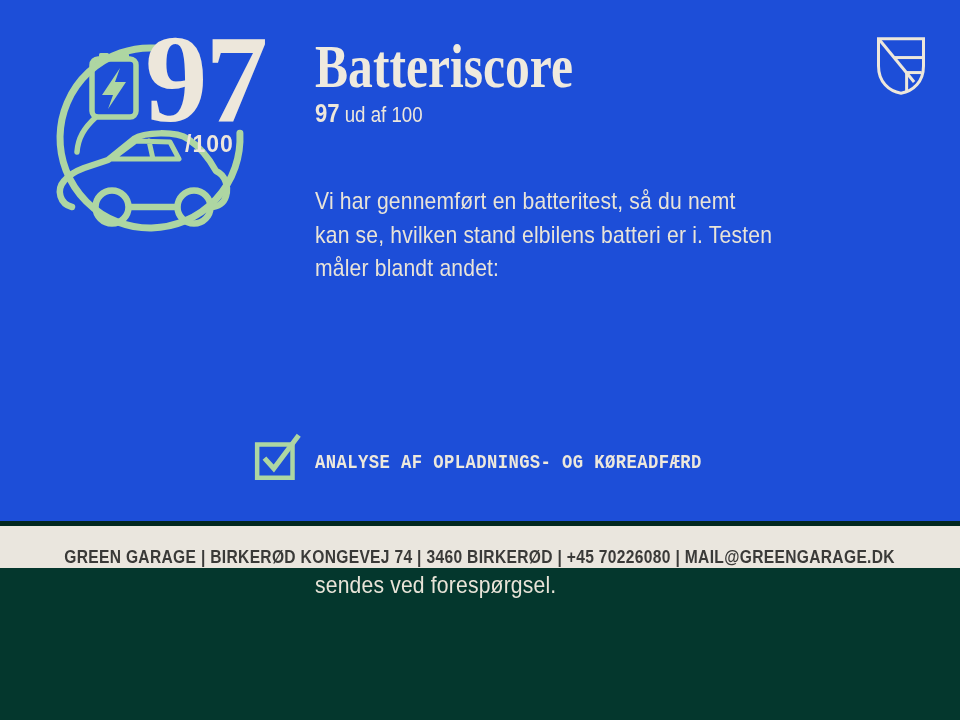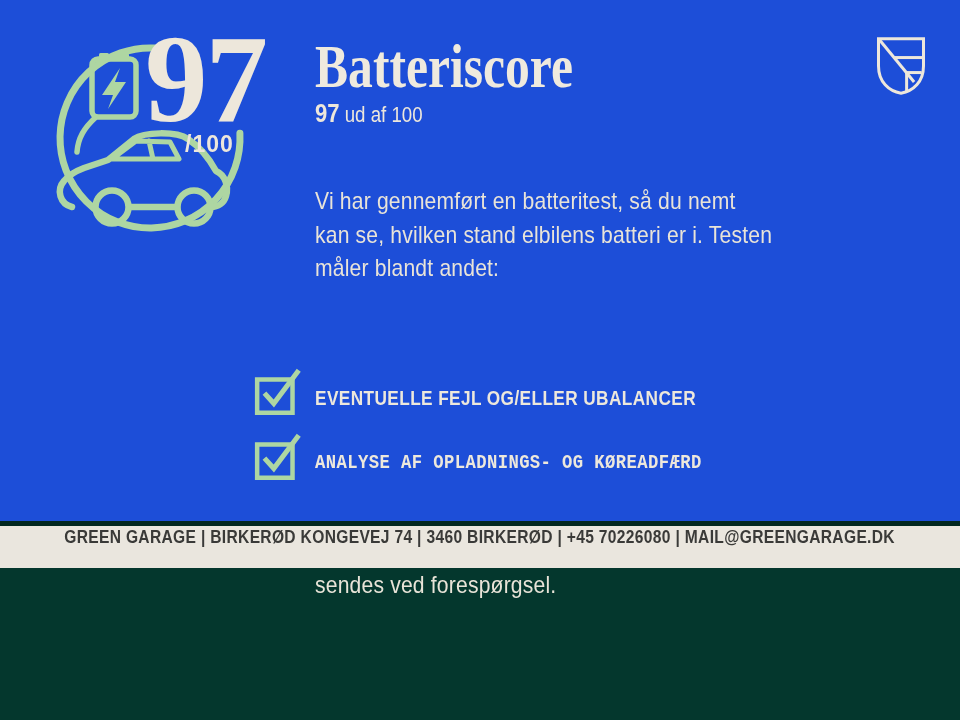--- a/index.html
+++ b/index.html
@@ -41,21 +41,21 @@
                font-weight:bold;font-size:21px;line-height:1;white-space:nowrap;
                letter-spacing:.5px;transform:scaleX(.82);transform-origin:0 0;}
   .row-1{top:300px;} .row-2{top:365px;} .row-3{top:430px;font-family:Liberation Mono, monospace;}
 
   
   .logo{position:absolute;left:874px;top:36px;width:54px;height:60px;}
 
   
   .footer{position:absolute;left:0;bottom:0;width:960px;height:42px;
           background:#EAE6DE;border-top:5px solid #02271F;
-          display:flex;align-items:flex-start;justify-content:center;}
+          display:flex;align-items:flex-end;justify-content:center;}
   .footer-text{color:#3A3A38;font-weight:bold;font-size:19px;white-space:nowrap;
                letter-spacing:.4px;transform:scaleX(.82);transform-origin:center;}
 
   svg *{vector-effect:non-scaling-stroke;}
 </style>
 </head>
 <body>
 
 <div class="card">
 
@@ -99,29 +99,20 @@
       <path d="M 34 39 L 50 39"></path>
       <path d="M 34 39 L 34 60"></path>
     </g>
   </svg>
 
   <div class="para intro">Vi har gennemført en batteritest, så du nemt
 kan se, hvilken stand elbilens batteri er i. Testen
 måler blandt andet:</div>
 
 
-  <div class="check-row row-2">
-    <svg width="52" height="52" viewBox="0 0 50 50">
-      <g stroke="#AED6A2" fill="none">
-        <rect x="4" y="14" width="34" height="32" stroke-width="4.5"></rect>
-        <path d="M 11 27 L 20 37 L 44 5" stroke-width="5"></path>
-      </g>
-    </svg>
-    <div class="check-label">EVENTUELLE FEJL OG/ELLER UBALANCER</div>
-  </div>
 
   <div class="check-row row-3">
     <svg width="52" height="52" viewBox="0 0 50 50">
       <g stroke="#AED6A2" fill="none">
         <rect x="4" y="14" width="34" height="32" stroke-width="4.5"></rect>
         <path d="M 11 27 L 20 37 L 44 5" stroke-width="5"></path>
       </g>
     </svg>
     <div class="check-label">ANALYSE AF OPLADNINGS- OG KØREADFÆRD</div>
   </div>

